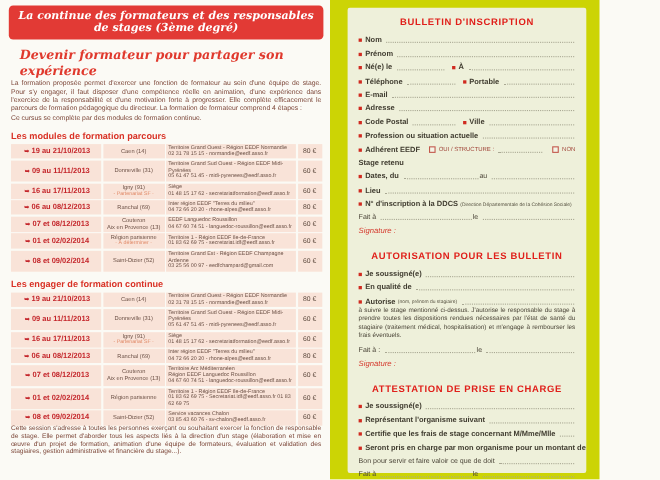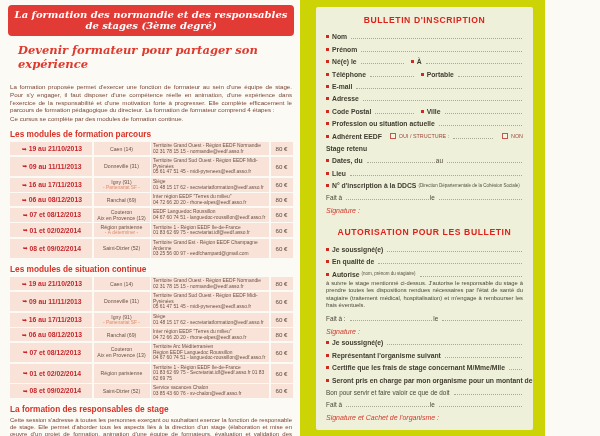--- a/index.html
+++ b/index.html
@@ -4,21 +4,21 @@
 <style>
   * { margin:0; padding:0; box-sizing:border-box; }
   html,body { width:600px; height:436px; overflow:hidden; }
   body { font-family:"Liberation Sans", sans-serif; background:#fbfaf5; }
   .page { display:flex; width:600px; height:436px; }
 
   
   .left { width:300px; padding:5px 6px 0 8px; background:#fbfaf5; }
   .banner { background:#e23a35; border-radius:4px; color:#fff; text-align:center;
             font:bold italic 10px "DejaVu Serif", serif; padding:4px 2px 5px; }
-  .intro-title { color:#e0392d; font:bold italic 11.5px "DejaVu Serif", serif; margin:7px 0 12px 10px; }
+  .intro-title { color:#e0392d; font:bold italic 11.5px "DejaVu Serif", serif; margin:7px 0 1px 10px; }
   .intro-para { font-size:6.2px; line-height:7.8px; color:#7c4638; text-align:justify; margin:0 2px 0 2px; }
   .steps { list-style:none; margin:1px 0 0 12px; }
   .closing { font-size:6.2px; line-height:7.8px; color:#7c4638; margin-left:2px; }
   .sec-title { color:#d93226; font-weight:bold; font-size:8.3px; margin:6px 0 3px 2px; }
   .sec-desc { font-size:6px; line-height:7.3px; color:#7c4638; text-align:justify; margin:0 2px 3px 2px; }
 
   .tbl { display:grid; grid-template-columns:82px 56px 118px 22px; gap:1.5px; width:284px; margin-left:2px; }
   .cell { background:#f9e3d8; padding:1px 2px; display:flex; flex-direction:column; justify-content:center; min-height:13px; }
   .c-date { flex-direction:row; align-items:center; color:#c4262b; font-weight:bold; font-size:6.8px; }
   .c-date .ic { font-size:5.5px; margin:0 2px 0 2px; }
@@ -45,21 +45,21 @@
   .sig { font:italic 7px "Liberation Sans", sans-serif; color:#d5382c; min-height:12px; display:flex; align-items:flex-end; }
   .fpara { font-size:5.8px; line-height:7.5px; color:#4c4639; text-align:justify; margin:1px 0; }
 </style>
 </head>
 <body>
 
 <div class="page">
 
   <div class="left">
     <div class="banner">
-      <span>La formation des normandie et des responsables de stages (3ème degré)</span>
+      <span>La continue des formateurs et des responsables de stages (3ème degré)</span>
     </div>
 
     <div>
       <div class="intro-title">Devenir formateur pour partager son expérience</div>
       <p class="intro-para">La formation proposée permet d'exercer une fonction de formateur au sein d'une équipe de stage. Pour s'y engager, il faut disposer d'une compétence réelle en animation, d'une expérience dans l'exercice de la responsabilité et d'une motivation forte à progresser. Elle complète efficacement le parcours de formation pédagogique du directeur. La formation de formateur comprend 4 étapes :</p>
       <ul class="steps"></ul>
       <p class="closing">Ce cursus se complète par des modules de formation continue.</p>
     </div>
 
     <div class="sec-title">Les modules de formation parcours</div>
@@ -146,21 +146,21 @@
         <div class="cell c-loc" style="grid-area: 7 / 2;">
           <div>Saint-Dizier (52)</div>
         </div>
         <div class="cell c-contact" style="grid-area: 7 / 3;">
           <div>Territoire Grand Est - Région EEDF Champagne Ardenne</div>
           <div>03 25 56 00 97 - eedfchampard@gmail.com</div>
         </div>
         <div class="cell c-price" style="grid-area: 7 / 4;">60 €</div>
       </div>
 
-    <div class="sec-title">Les modules de situation continue</div>
+    <div class="sec-title">Les engager de formation continue</div>
     <div class="tbl">
         <div class="cell c-date" style="grid-area: 1 / 1;">
           <span class="ic">➥</span>
           <span>19 au 21/10/2013</span>
         </div>
         <div class="cell c-loc" style="grid-area: 1 / 2;">
           <div>Caen (14)</div>
         </div>
         <div class="cell c-contact" style="grid-area: 1 / 3;">
           <div>Territoire Grand Ouest - Région EEDF Normandie</div>
@@ -237,21 +237,20 @@
         <div class="cell c-loc" style="grid-area: 7 / 2;">
           <div>Saint-Dizier (52)</div>
         </div>
         <div class="cell c-contact" style="grid-area: 7 / 3;">
           <div>Service vacances Chalon</div>
           <div>03 85 43 60 76 - sv-chalon@eedf.asso.fr</div>
         </div>
         <div class="cell c-price" style="grid-area: 7 / 4;">60 €</div>
       </div>
 
-    <div class="sec-title">La formation des responsables de stage</div>
     <p class="sec-desc">Cette session s'adresse à toutes les personnes exerçant ou souhaitant exercer la fonction de responsable de stage. Elle permet d'aborder tous les aspects liés à la direction d'un stage (élaboration et mise en œuvre d'un projet de formation, animation d'une équipe de formateurs, évaluation et validation des stagiaires, gestion administrative et financière du stage...).</p>
 
   </div>
 
   <div class="right">
     <div class="panel">
 
       <div class="form-title">BULLETIN D'INSCRIPTION</div>
       <div>
           <div class="frow">
@@ -375,20 +374,21 @@
           <div class="fpara">à suivre le stage mentionné ci-dessus. J'autorise le responsable du stage à prendre toutes les dispositions rendues nécessaires par l'état de santé du stagiaire (traitement médical, hospitalisation) et m'engage à rembourser les frais éventuels.</div>
           <div class="frow">
             <span class="plain">Fait à :</span>
             <span class="fline" style="flex: 0 0 42%;"></span>
             <span class="plain">le</span>
             <span class="fline" style="flex: 1 1 0%;"></span>
           </div>
           <div class="sig">Signature :</div>
         </div>
 
+      <div class="form-title mt">ATTESTATION DE PRISE EN CHARGE</div>
       <div>
           <div class="frow">
             <span class="bullet"></span>
             <span class="flabel">Je soussigné(e)</span>
             <span class="fline"></span>
           </div>
           <div class="frow">
             <span class="bullet"></span>
             <span class="flabel">Représentant l'organisme suivant</span>
             <span class="fline"></span>

